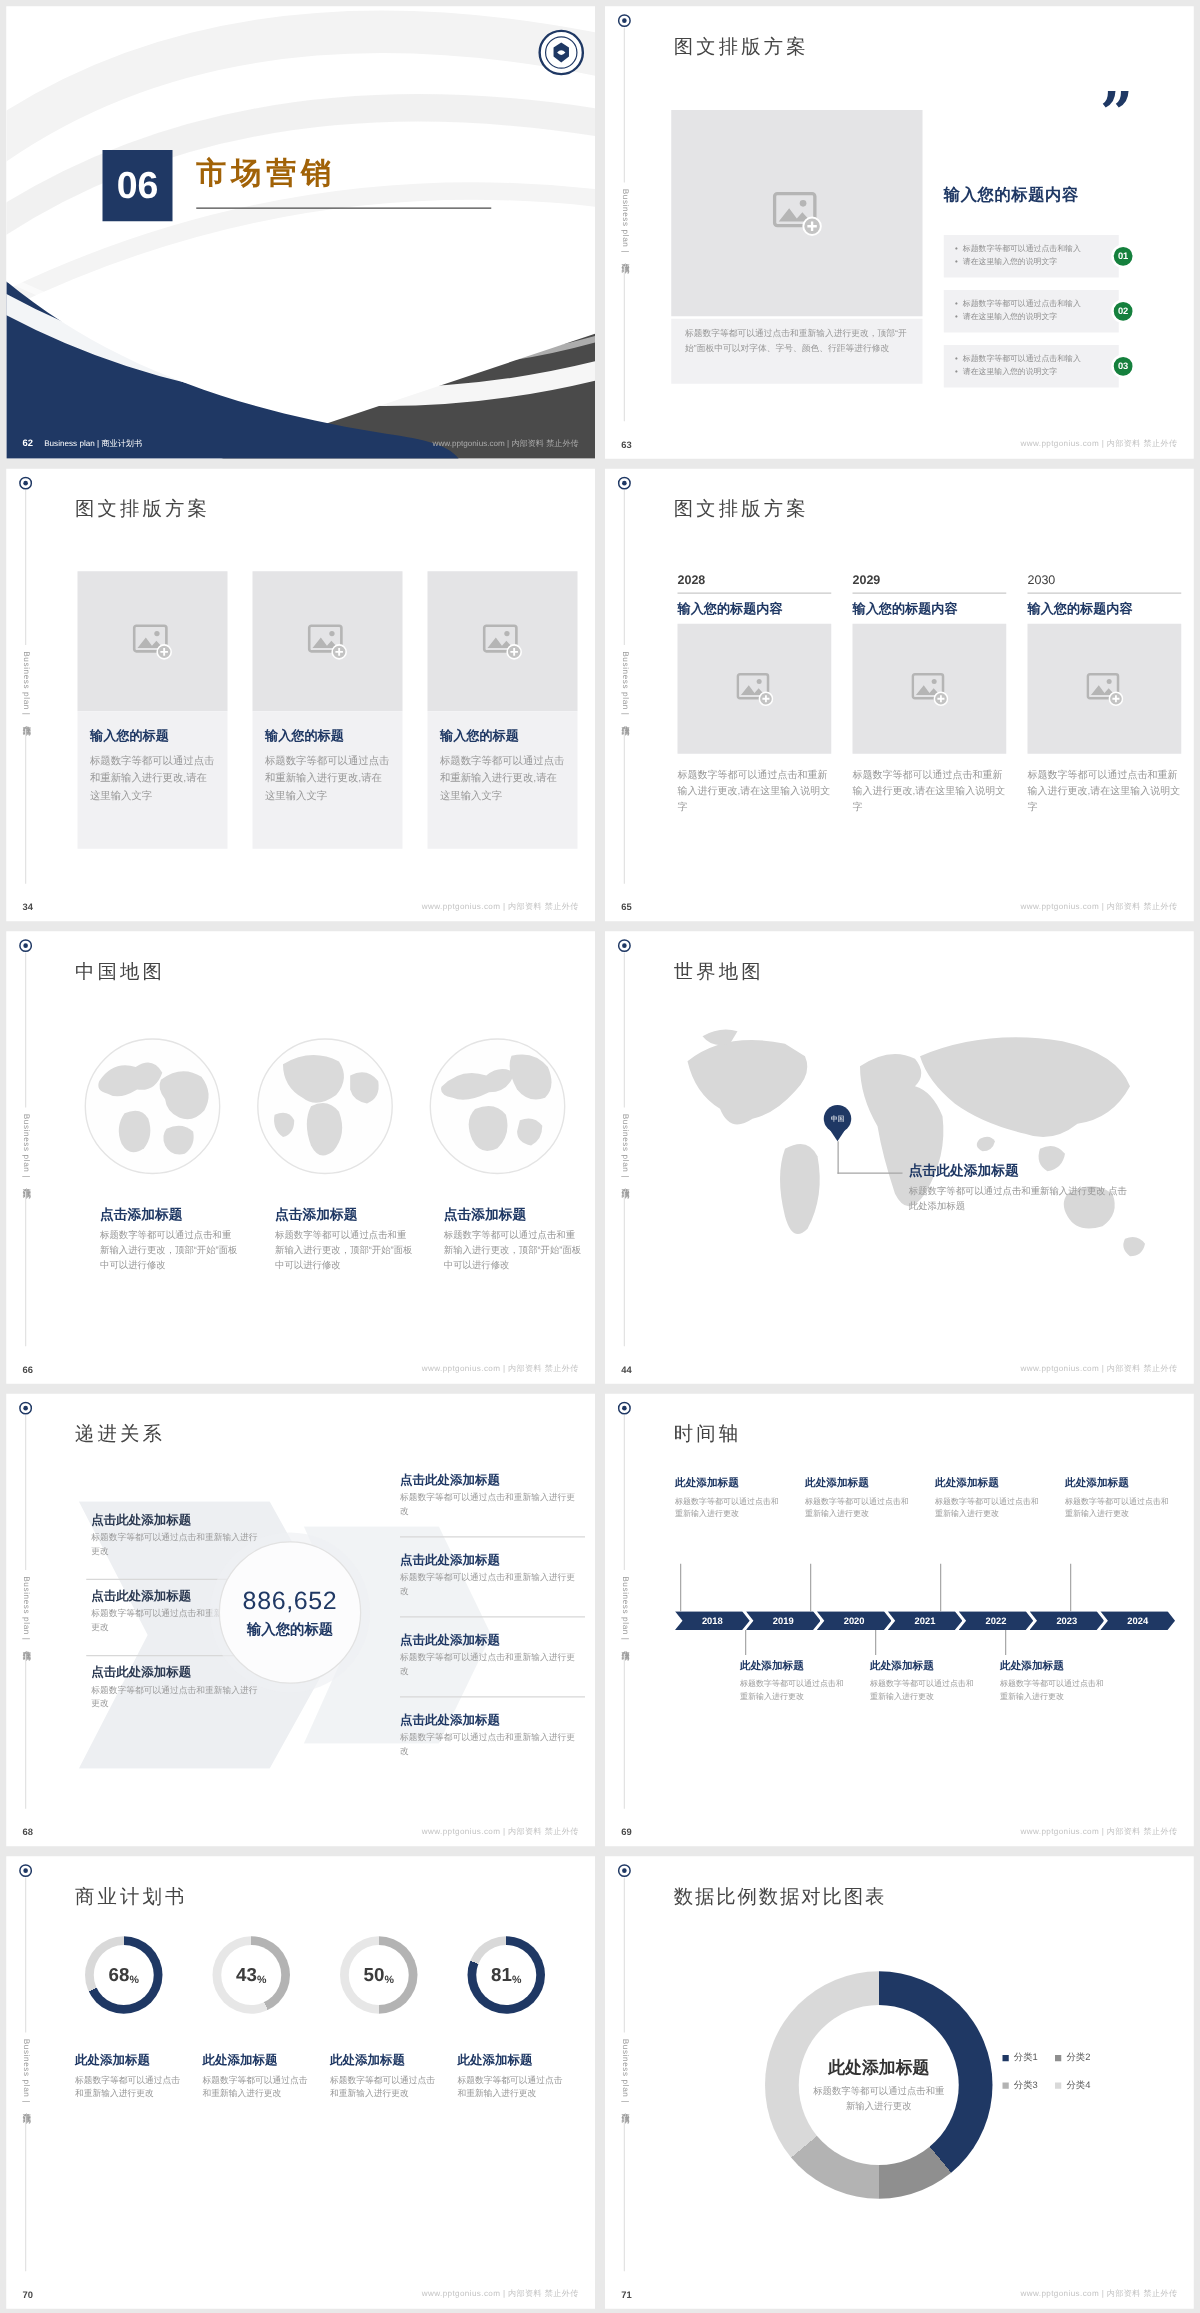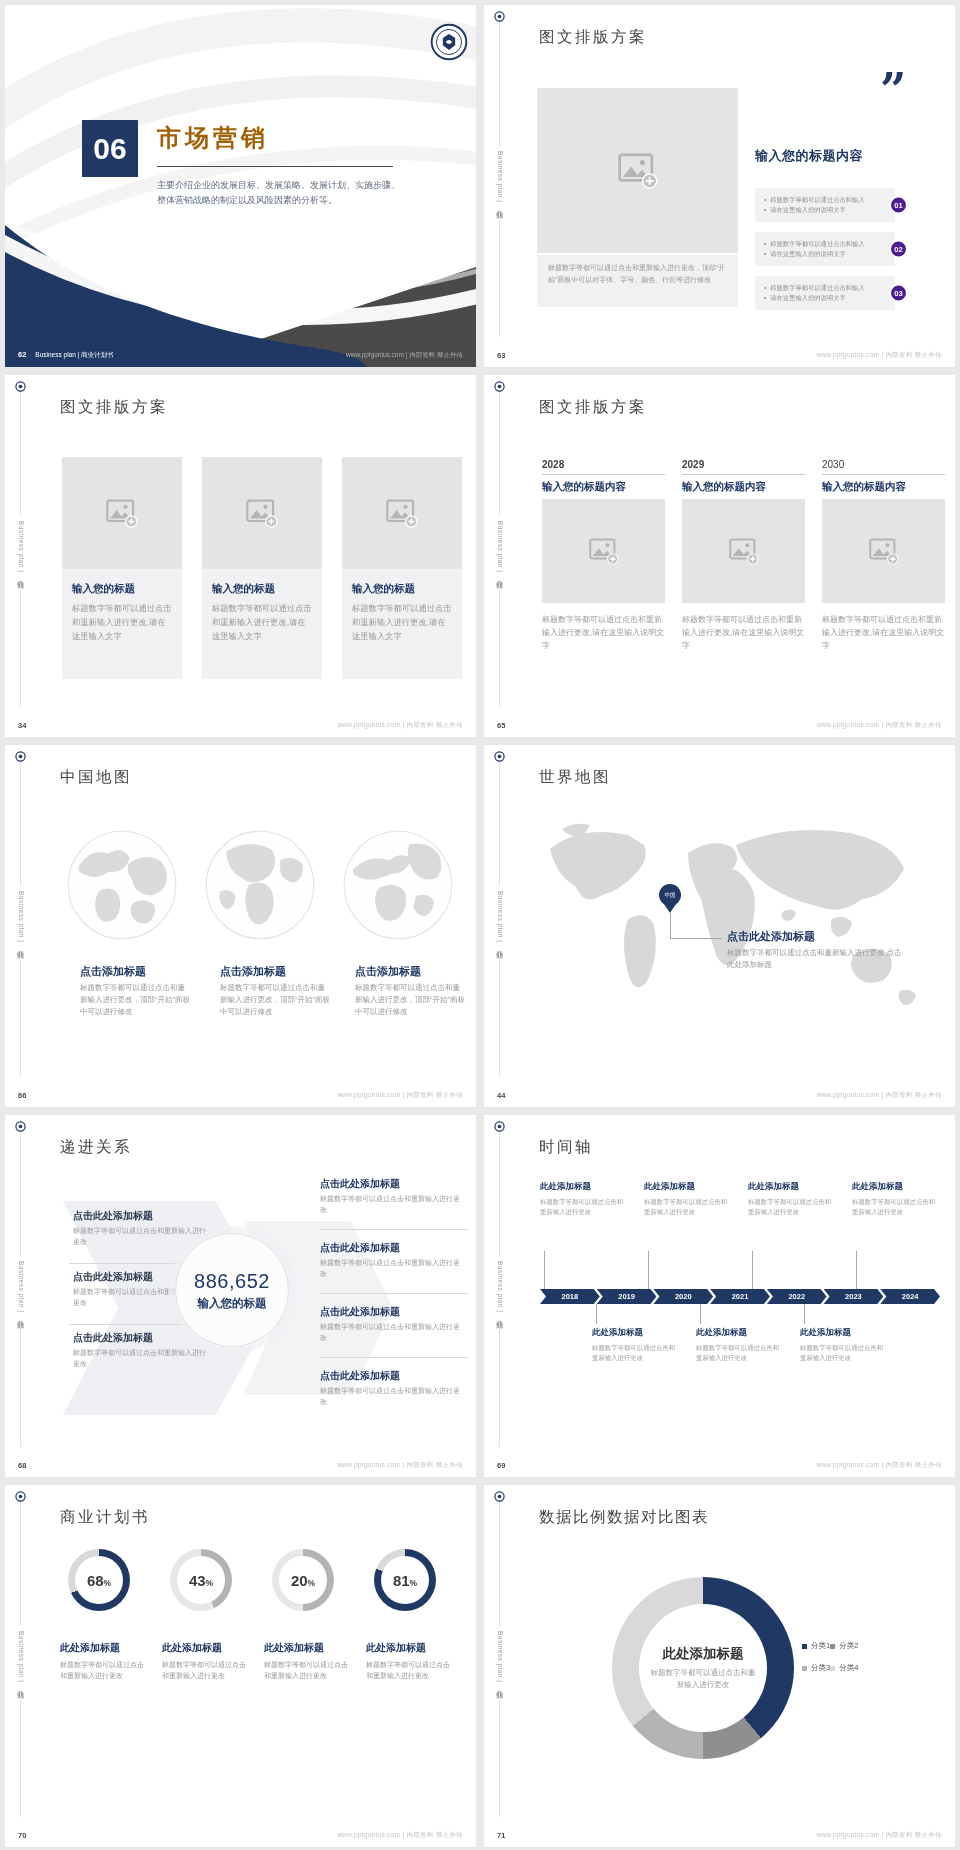--- a/index.html
+++ b/index.html
@@ -24,32 +24,32 @@
 .s62title{position:absolute;left:152px;top:117px;font-size:24px;font-weight:bold;color:#a16207;letter-spacing:4px;z-index:2}
 .s62line{position:absolute;left:152px;top:161px;width:236px;height:1px;background:#4a4a4a;z-index:2}
 .s62desc{position:absolute;left:152px;top:173px;width:243px;font-size:9px;line-height:1.72;color:#5d6a7d;text-align:justify;z-index:2}
 .s62footL{position:absolute;left:13px;bottom:7px;color:#fff;font-size:6.5px;display:flex;gap:9px;align-items:baseline;z-index:5}
 .s62footL b{font-size:7.5px}
 .s62footR{position:absolute;right:13px;bottom:7px;font-size:6.5px;color:#ababab;z-index:5}
 
 .q{font-family:"DejaVu Serif","Liberation Serif",serif;font-weight:bold;color:#1f3864;font-size:46px;line-height:.6}
 .itm{position:absolute;left:271px;width:140px;height:34px;background:#f1f1f3;padding:4px 9px;display:flex;flex-direction:column;justify-content:center;gap:2px}
 .itm .ln{display:flex;gap:4px;font-size:6.3px;color:#8f8f8f;line-height:1.35}
-.badge{position:absolute;right:-13px;top:50%;transform:translateY(-50%);width:19px;height:19px;border-radius:50%;background:#4c1d95;color:#fff;font-size:7.5px;font-weight:bold;display:flex;align-items:center;justify-content:center;border:2px solid #fff}
+.badge{position:absolute;right:-13px;top:50%;transform:translateY(-50%);width:19px;height:19px;border-radius:50%;background:#15803d;color:#fff;font-size:7.5px;font-weight:bold;display:flex;align-items:center;justify-content:center;border:2px solid #fff}
 
 .ring{position:absolute;width:62px;height:62px;border-radius:50%}
 .ringhole{position:absolute;inset:7px;background:#fff;border-radius:50%;display:flex;align-items:center;justify-content:center}
 .ringval{font-size:15px;font-weight:bold;color:#3c3c3c}
 .ringunit{font-size:8.5px;font-weight:bold;color:#3c3c3c;margin-top:5px}
 
 .donut{position:absolute;left:128px;top:92px;width:182px;height:182px;border-radius:50%}
 .dhole{position:absolute;inset:27px;background:#fff;border-radius:50%;display:flex;flex-direction:column;align-items:center;justify-content:center;text-align:center;gap:4px}
 .dtitle{font-size:13.5px;font-weight:bold;color:#333}
 .dbody{font-size:7.5px;color:#9a9a9a;width:106px;line-height:1.6}
-.lgd{position:absolute;display:flex;}
+.lgd{position:absolute;display:flex;gap:14px}
 .lgi{display:flex;align-items:center;gap:4px;font-size:7.5px;color:#595959}
 .sw{width:5px;height:5px;display:inline-block;background:#999}
 
 .tlbar{position:absolute;left:56px;top:174px;width:400px;display:flex;z-index:2}
 .tlseg{flex:1;height:15px;background:#1f3864;color:#fff;font-size:7.5px;font-weight:bold;display:flex;align-items:center;justify-content:center;clip-path:polygon(0 0,calc(100% - 6px) 0,100% 50%,calc(100% - 6px) 100%,0 100%,6px 50%);margin-left:-3px}
 .tlbar .tlseg:first-child{margin-left:0}
 .tli{position:absolute;width:88px}
 .tli .t{font-size:8.5px;margin-bottom:4px}
 .tli .d{font-size:6.4px;line-height:1.55;color:#9a9a9a}
 .vln{position:absolute;width:1px;background:#a9a9a9}
@@ -85,21 +85,20 @@
       <circle cx="20" cy="20" r="18.2" fill="#fff" stroke="#1f3864" stroke-width="2"></circle>
       <circle cx="20" cy="20" r="13.2" fill="none" stroke="#1f3864" stroke-width="1"></circle>
       <path d="M20 11.5 l6.5 4.2 v7.6 l-6.5 5.2 -6.5 -5.2 v-7.6 z" fill="#1f3864"></path>
       <path d="M16.5 20 q3.5 -4 7 0 q-3.5 4 -7 0 z" fill="#fff"></path>
     </svg>
     <div class="numbox">
         <span>06</span>
       </div>
     <div class="s62title">市场营销</div>
     <div class="s62line"></div>
-    <div class="s62desc">主要介绍企业的发展目标、发展策略、发展计划、实施步骤、整体营销战略的制定以及风险因素的分析等。</div>
     <div class="s62footL">
       <b>62</b>
       <span>Business plan | 商业计划书</span>
     </div>
     <div class="s62footR">www.pptgonius.com | 内部资料 禁止外传</div>
   </div>
 
   <div class="slide">
     <div class="rail">
       <svg width="11" height="11" viewBox="0 0 12 12">
@@ -496,21 +495,21 @@
         </div>
     </div>
     <div class="ring" style="left: 165px; top: 64px; background: conic-gradient(rgb(179, 179, 179) 0deg, rgb(179, 179, 179) 43%, rgb(231, 231, 231) 43%, rgb(231, 231, 231) 100%);">
       <div class="ringhole">
           <span class="ringval">43</span>
           <span class="ringunit">%</span>
         </div>
     </div>
     <div class="ring" style="left: 267px; top: 64px; background: conic-gradient(rgb(179, 179, 179) 0deg, rgb(179, 179, 179) 50%, rgb(231, 231, 231) 50%, rgb(231, 231, 231) 100%);">
       <div class="ringhole">
-          <span class="ringval">20</span>
+          <span class="ringval">50</span>
           <span class="ringunit">%</span>
         </div>
     </div>
     <div class="ring" style="left: 369px; top: 64px; background: conic-gradient(rgb(31, 56, 100) 0deg, rgb(31, 56, 100) 81%, rgb(217, 217, 217) 81%, rgb(217, 217, 217) 100%);">
       <div class="ringhole">
           <span class="ringval">81</span>
           <span class="ringunit">%</span>
         </div>
     </div>
 

